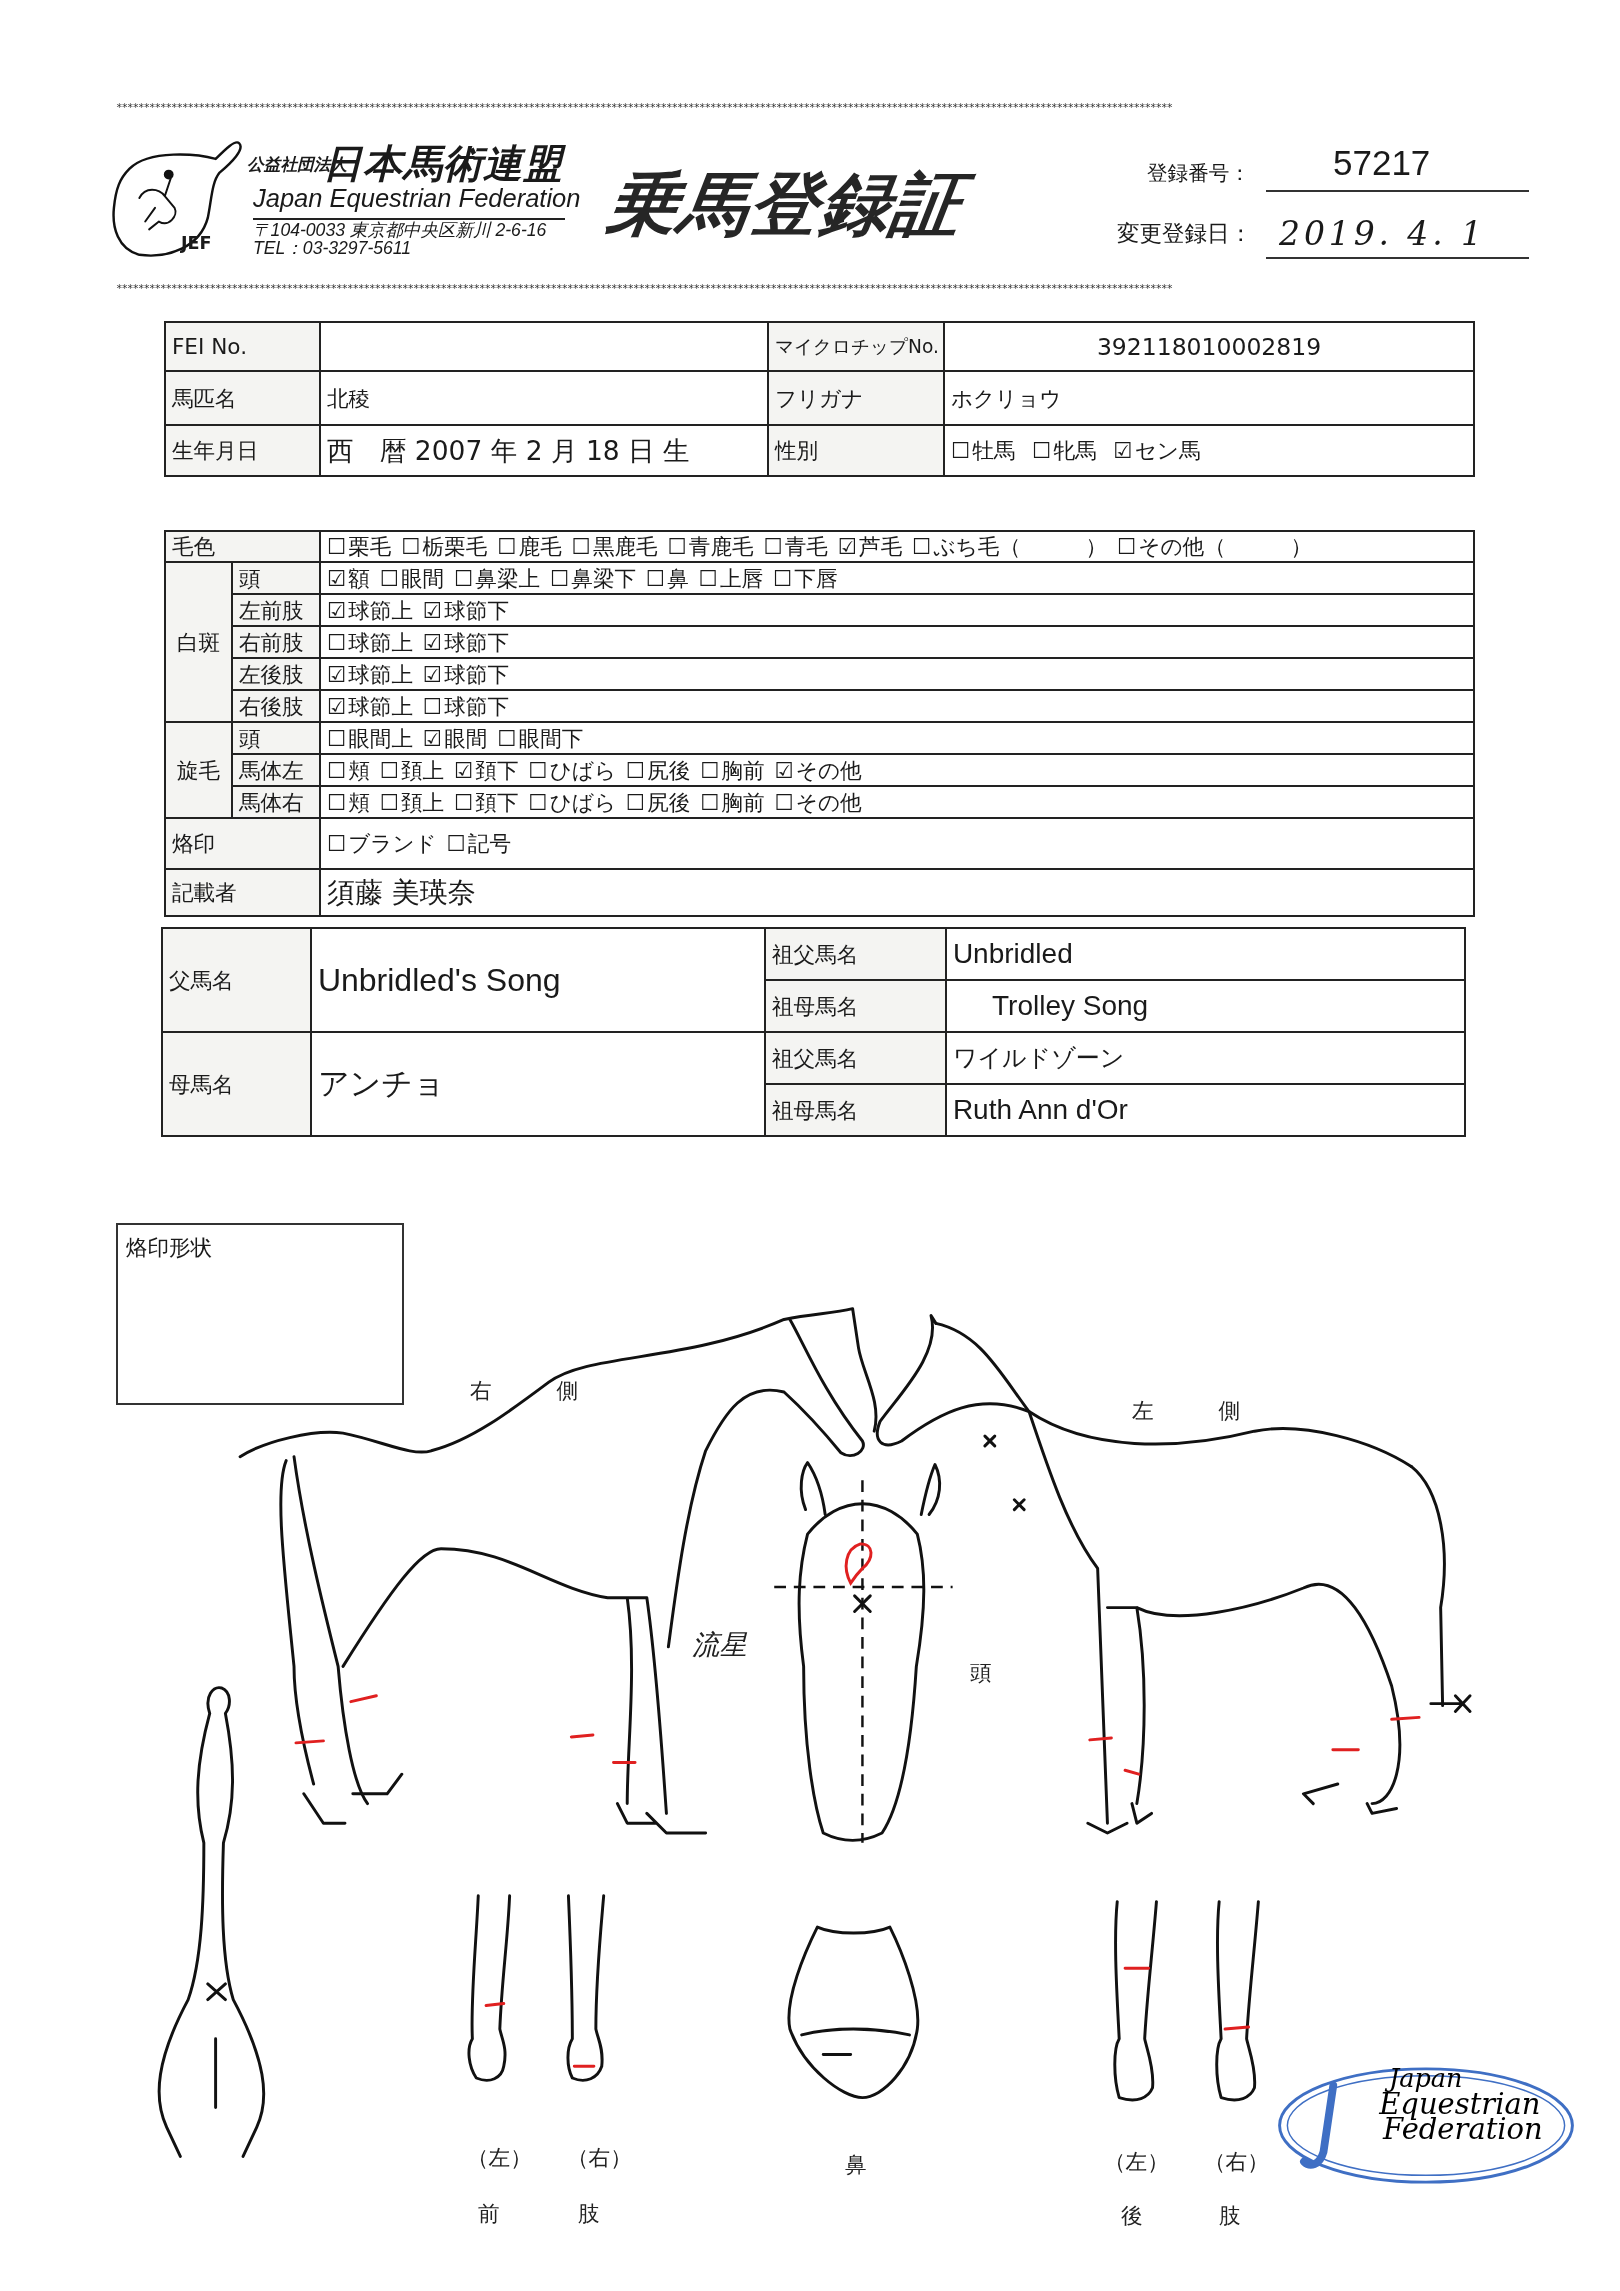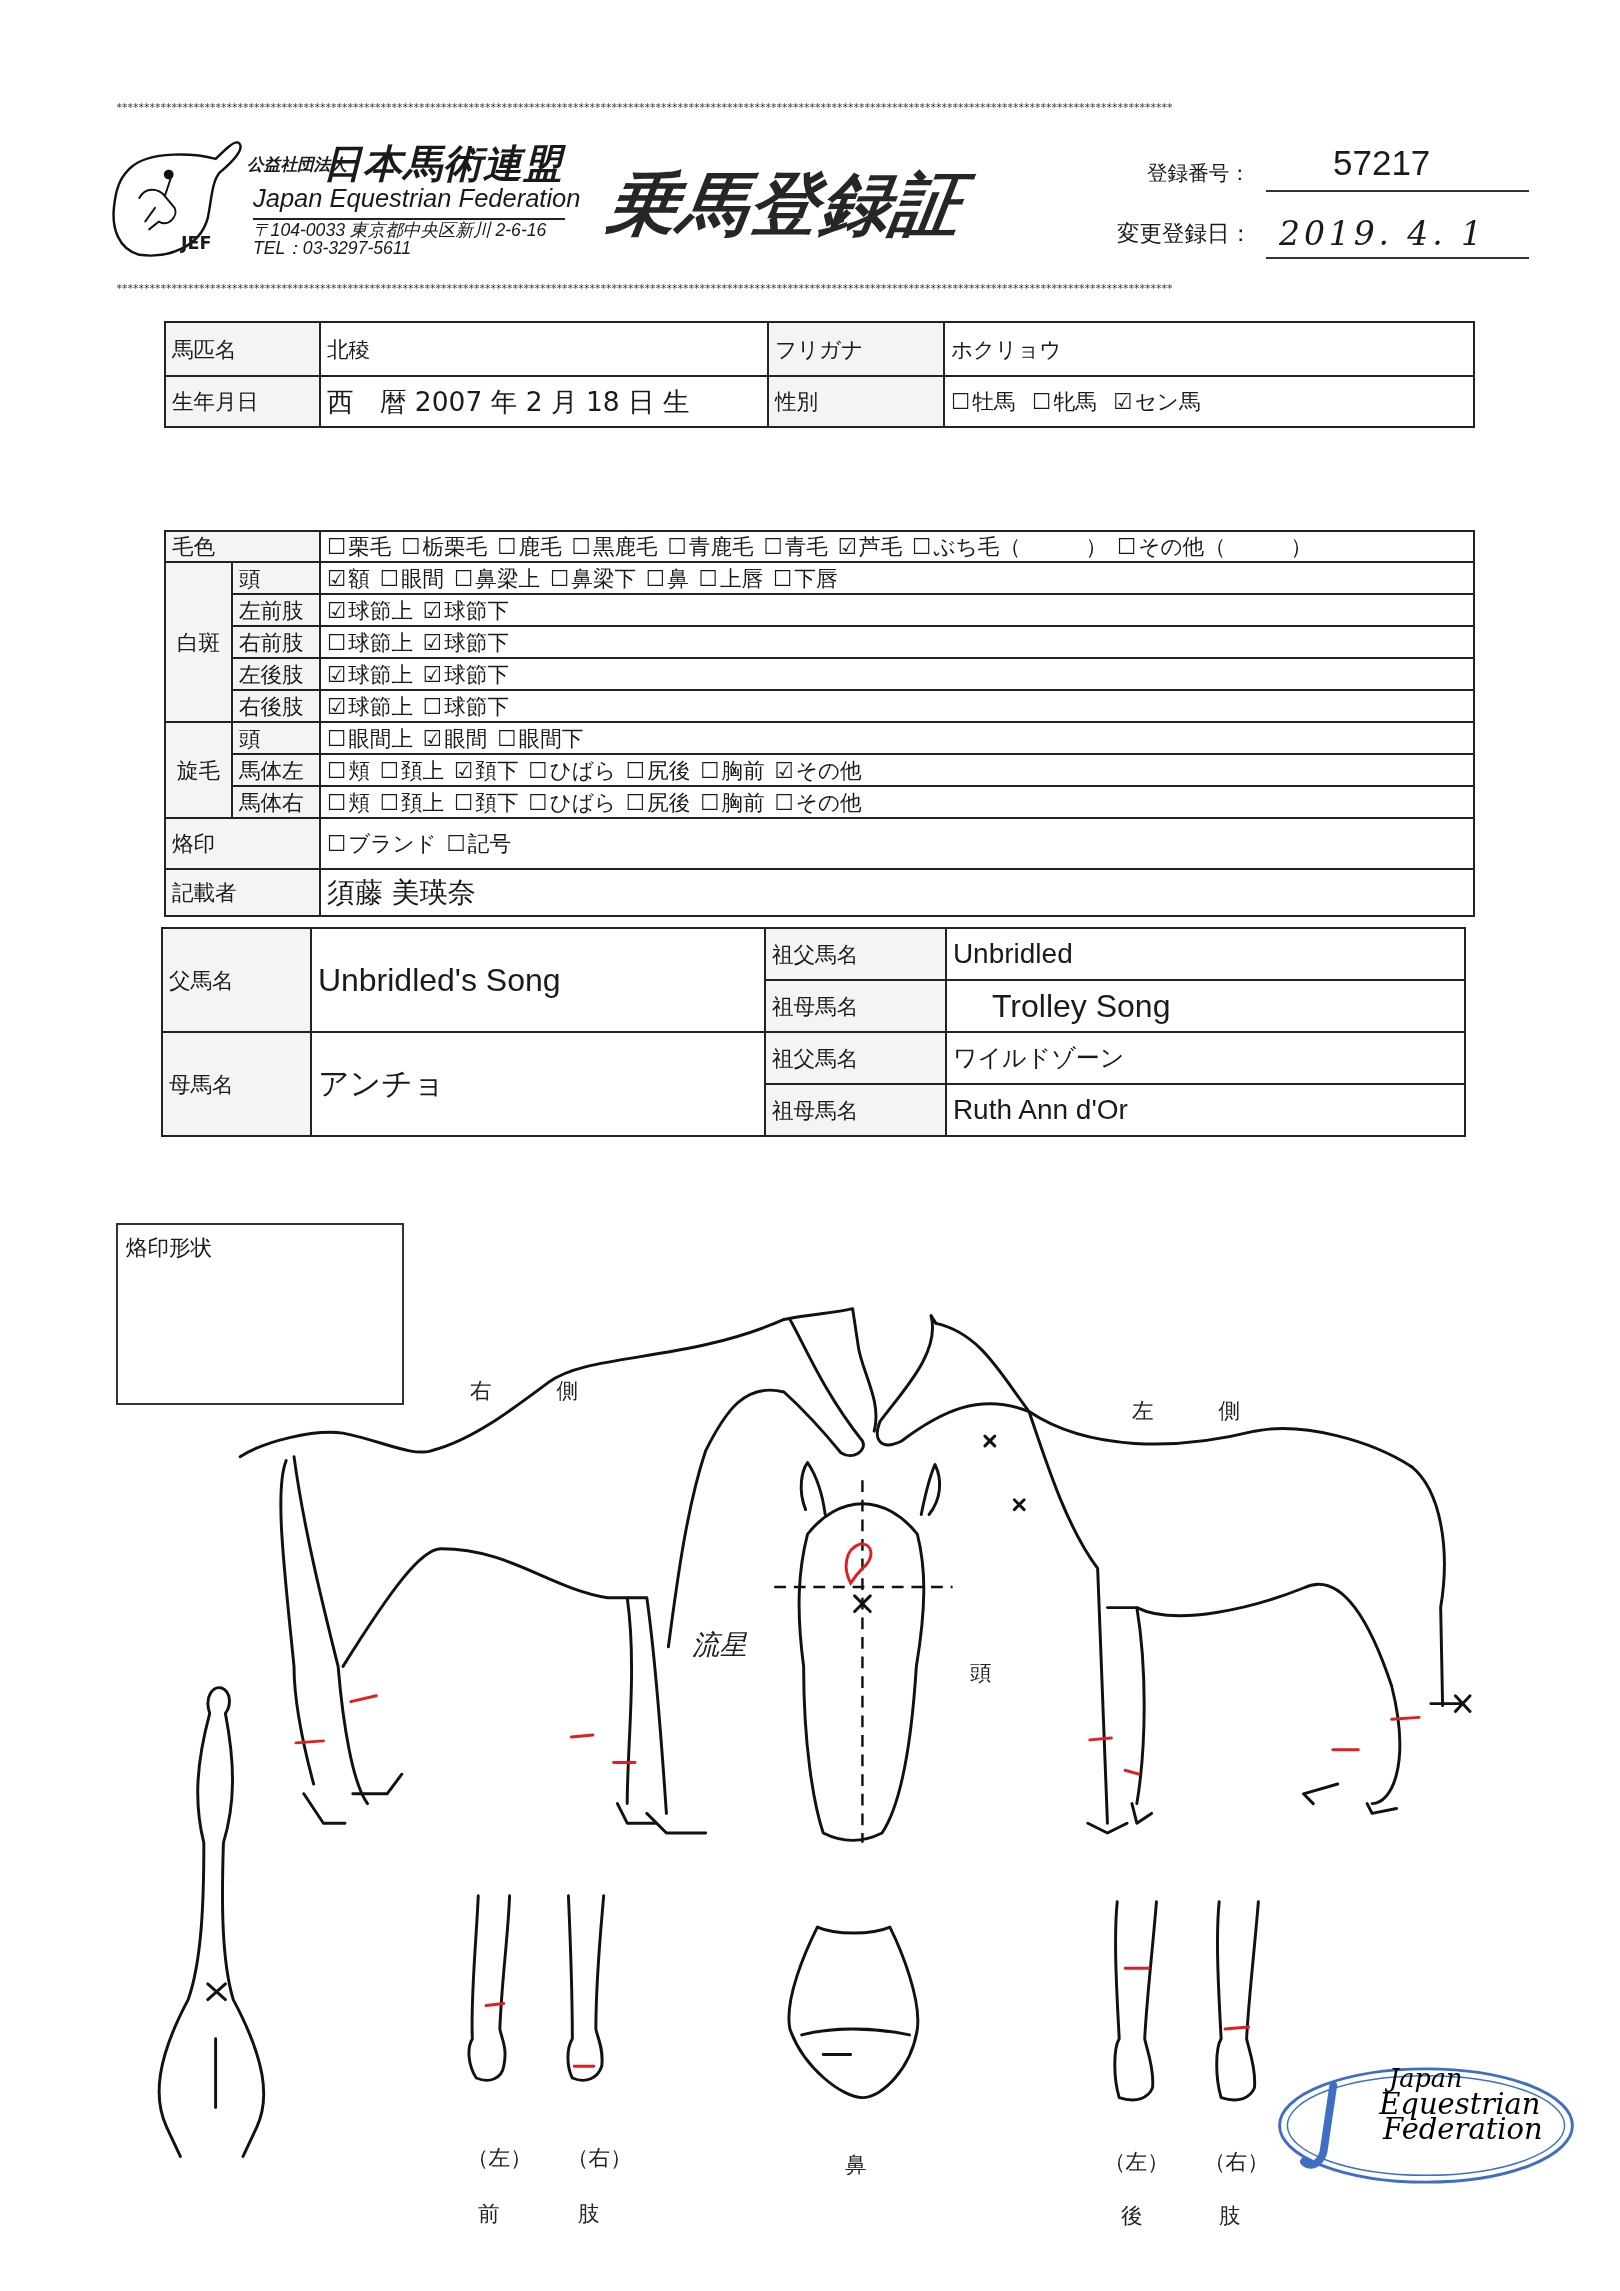--- a/index.html
+++ b/index.html
@@ -73,20 +73,26 @@
 <table class="main" style="left:164px;top:321px;width:1308px;">
   <colgroup>
     <col style="width:155px">
       <col style="width:448px">
       <col style="width:176px">
       <col style="width:263px">
       <col style="width:162px">
       <col style="width:105px">
   </colgroup>
   <tbody>
+      <tr style="height:49px">
+    <td class="lbl">FEI No.</td>
+    <td></td>
+    <td class="lbl" style="font-size:18.6px;">マイクロチップNo.</td>
+    <td colspan="3" class="center" style="font-size:23.5px;">392118010002819</td>
+  </tr>
   <tr style="height:54px">
     <td class="lbl">馬匹名</td>
     <td class="big">北稜</td>
     <td class="lbl">フリガナ</td>
     <td colspan="3" class="big">ホクリョウ</td>
   </tr>
   <tr style="height:51px">
     <td class="lbl">生年月日</td>
     <td style="font-size:26.5px;">
       <span>西　暦</span>
@@ -173,21 +179,21 @@
     </colgroup>
   <tbody>
       <tr style="height:52px">
     <td rowspan="2" class="lbl">父馬名</td>
     <td rowspan="2" class="eng" style="font-size:32px;">Unbridled's Song</td>
     <td class="lbl">祖父馬名</td>
     <td class="eng" style="font-size:28px;">Unbridled</td>
   </tr>
   <tr style="height:52px">
     <td class="lbl">祖母馬名</td>
-    <td class="eng" style="font-size:32px;padding-left:45px;">Trolley Song</td>
+    <td class="eng" style="font-size:28px;padding-left:45px;">Trolley Song</td>
   </tr>
   <tr style="height:52px">
     <td rowspan="2" class="lbl">母馬名</td>
     <td rowspan="2" style="font-size:31px;">アンチョ</td>
     <td class="lbl">祖父馬名</td>
     <td style="font-size:24px;margin-top:14px;">ワイルドゾーン</td>
   </tr>
   <tr style="height:52px">
     <td class="lbl">祖母馬名</td>
     <td class="eng" style="font-size:28px;">Ruth Ann d'Or</td>

